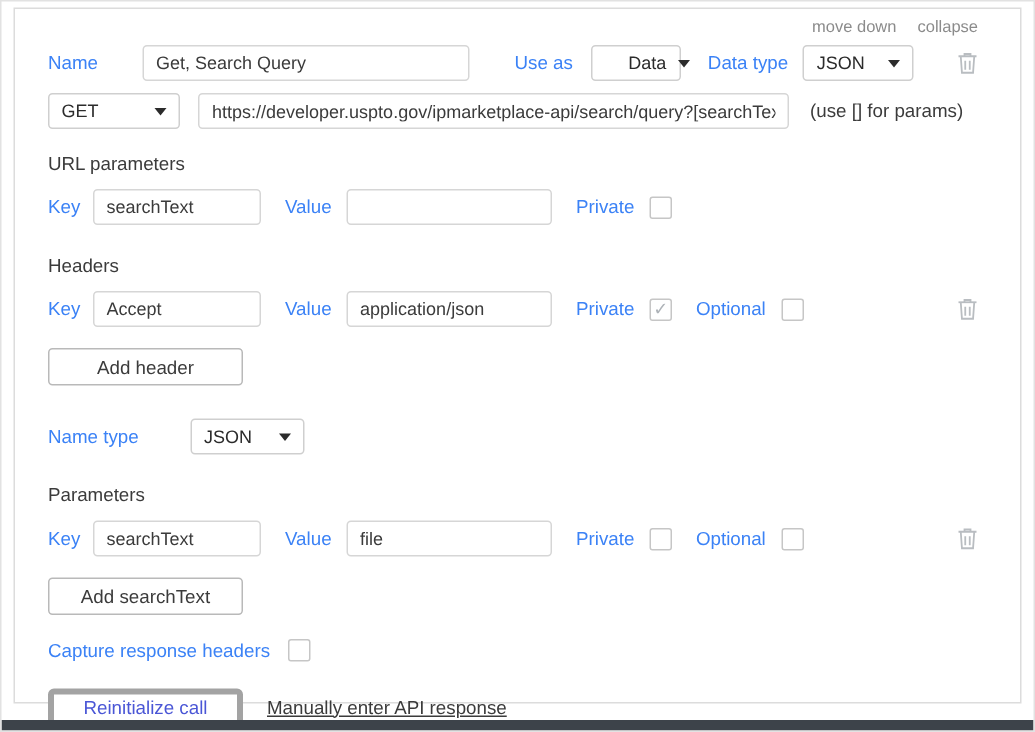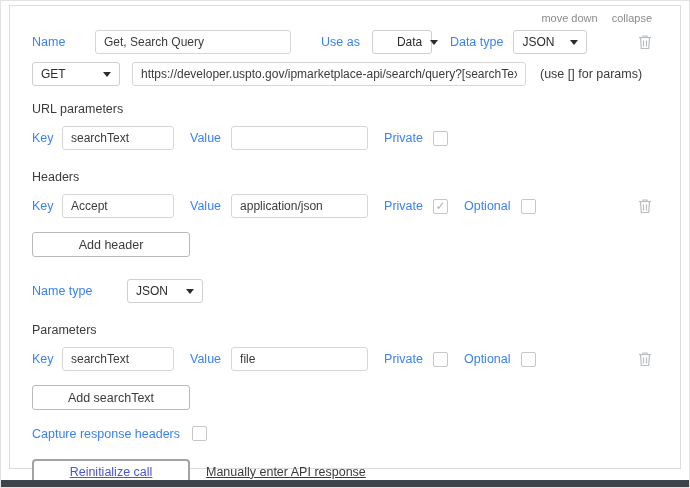--- a/index.html
+++ b/index.html
@@ -43,35 +43,35 @@
   }
   .checkbox {
     width:15px; height:15px; border:1px solid #c6c6c6; border-radius:2px;
     background:#fff; display:inline-flex; align-items:center; justify-content:center;
     cursor:pointer; flex:0 0 auto;
   }
   .checkbox[data-checked="true"]::after {
     content:"\2713"; color:#aeb3b8; font-size:12px; line-height:1;
   }
   .btn {
-    width:158px; height:25px; background:#fff; border:1px solid #b9b9b9;
+    width:130px; height:25px; background:#fff; border:1px solid #b9b9b9;
     border-radius:3px; font-family:"Liberation Sans", sans-serif;
     font-size:12.5px; color:#3b3b3b; cursor:pointer;text-align:center;
   }
   .btn-primary {
-    border:2px solid #a3a3a3; color:#4a56d6; border-radius:4px;text-decoration:underline;
+    border:4px solid #a3a3a3; color:#4a56d6; border-radius:4px;
   }
   .trash { margin-left:auto; cursor:pointer; display:flex; align-items:center; }
   .hint { font-size:12.5px; color:#3b3b3b; margin-left:14px; white-space:nowrap; }
   .muted-check-label { margin-left:16px; margin-right:10px; }
 
   
   .name-row { margin-top:2px; }
   .name-row .name-lbl { width:63px; }
-  .name-row input { width:196px; }
+  .name-row input { width:218px; }
   .name-row .useas-lbl { margin-left:30px; margin-right:12px; }
   .name-row .useas-select { width:60px;padding-left:24px; }
   .name-row .dtype-lbl { margin-left:18px; margin-right:10px; }
   .name-row .dtype-select { width:74px; }
 
   .url-row { margin-top:8px; }
   .url-row .method-select { width:88px; margin-right:12px; }
   .url-row input { width:394px; }
 
   .kv-row .key-lbl { width:30px; }

